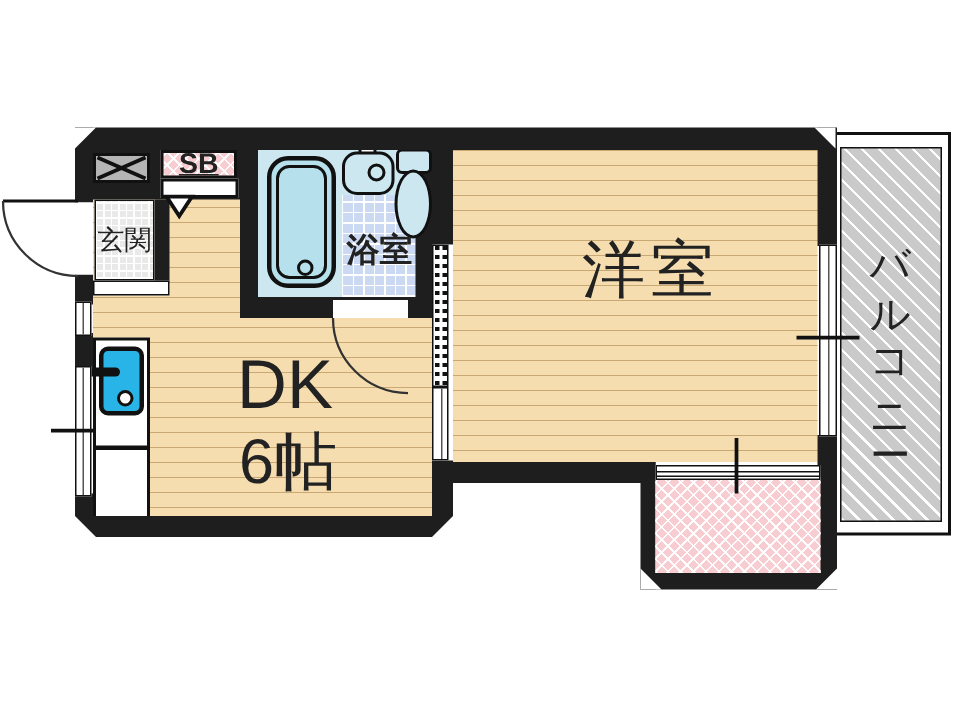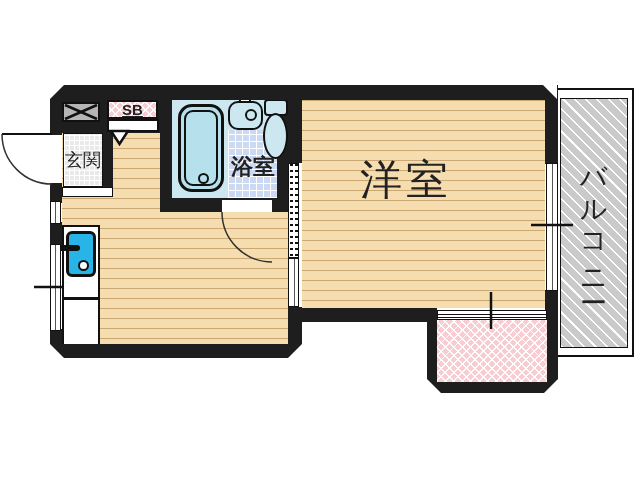--- a/index.html
+++ b/index.html
@@ -36,21 +36,21 @@
   <div class="abs" style="left:552px;top:88px;width:82px;height:269px;background:#fff;border:2px solid #111;box-sizing:border-box;"></div>
   <div class="abs balconyhatch" style="left:560px;top:98px;width:68px;height:250px;border:1.5px solid #111;box-sizing:border-box;"></div>
   <div class="label" style="left:576px;top:140px;width:34px;height:160px;writing-mode:vertical-rl;font-size:27px;letter-spacing:5px;display:flex;align-items:center;justify-content:center;">バルコニー</div>
 
   <div class="floor" style="left:62px;top:98px;width:226px;height:247px;"></div>
   <div class="floor" style="left:302px;top:100px;width:243px;height:208px;"></div>
 
   <div class="wall" style="left:62px;top:98px;width:98px;height:35px;"></div>
   <div class="abs" style="left:62px;top:102px;width:38px;height:20px;background:#b5b5b5;border:2.5px solid #111;box-sizing:border-box;"></div>
   <div class="abs pinkhatch center" style="left:107px;top:100px;width:51px;height:19px;border:2px solid #111;box-sizing:border-box;">
-    <span class="label" style="position:static;font-size:15px;font-weight:600;text-decoration:underline;">SB</span>
+    <span class="label" style="position:static;font-size:19px;font-weight:600;text-decoration:underline;">SB</span>
   </div>
   <div class="abs" style="left:107px;top:119px;width:52px;height:13px;background:#fff;border:2px solid #111;box-sizing:border-box;"></div>
 
   <div class="wall" style="left:103px;top:133px;width:10px;height:56px;"></div>
   <div class="abs genkantile" style="left:63px;top:133px;width:40px;height:54px;border:1.5px solid #111;box-sizing:border-box;"></div>
   <div class="label" style="left:64px;top:151px;width:38px;text-align:center;font-size:18px;">玄関</div>
   <div class="abs" style="left:62px;top:187px;width:51px;height:10px;background:#fff;border:1.5px solid #111;box-sizing:border-box;"></div>
 
   <div class="abs" style="left:172px;top:98px;width:105px;height:100px;background:#cde7f0;"></div>
   <div class="abs bathtile" style="left:228px;top:130px;width:49px;height:68px;"></div>
@@ -113,21 +113,23 @@
       <div class="mid-v"></div>
     </div>
   <div class="win" style="left:49.5px;top:244px;width:11px;height:87px;box-sizing:border-box;">
       <div class="mid-v"></div>
     </div>
   <div class="win" style="left:546px;top:163px;width:11.5px;height:128px;box-sizing:border-box;">
       <div class="mid-v"></div>
     </div>
   <div class="abs" style="left:50px;top:135px;width:12px;height:48px;background:#fff;"></div>
 
-  <div class="label" style="left:316px;top:159px;width:180px;text-align:center;font-size:42px;letter-spacing:4px;">洋室</div>
+  <div class="label" style="left:110px;top:233px;width:160px;text-align:center;font-size:46px;">DK</div>
+  <div class="label" style="left:110px;top:287px;width:164px;text-align:center;font-size:42px;">6帖</div>
+  <div class="label" style="left:344px;top:159px;width:180px;text-align:center;font-size:42px;letter-spacing:4px;">洋室</div>
 
   <svg width="640" height="480" viewBox="0 0 640 480">
     <line x1="65" y1="105" x2="97" y2="119" stroke="#111" stroke-width="2.5"></line>
     <line x1="65" y1="119" x2="97" y2="105" stroke="#111" stroke-width="2.5"></line>
     <polygon points="111,131 128,131 119.5,144" fill="#fff" stroke="#111" stroke-width="2.5"></polygon>
     <line x1="2" y1="134" x2="52" y2="134" stroke="#111" stroke-width="2"></line>
     <path d="M 2 134 A 50 50 0 0 0 52 184" fill="none" stroke="#333" stroke-width="1.5"></path>
     <path d="M 222 212 A 50 50 0 0 0 272 262" fill="none" stroke="#333" stroke-width="1.5"></path>
     <line x1="34" y1="287" x2="64" y2="287" stroke="#111" stroke-width="2.5"></line>
     <line x1="531" y1="225" x2="573" y2="225" stroke="#111" stroke-width="2.5"></line>

